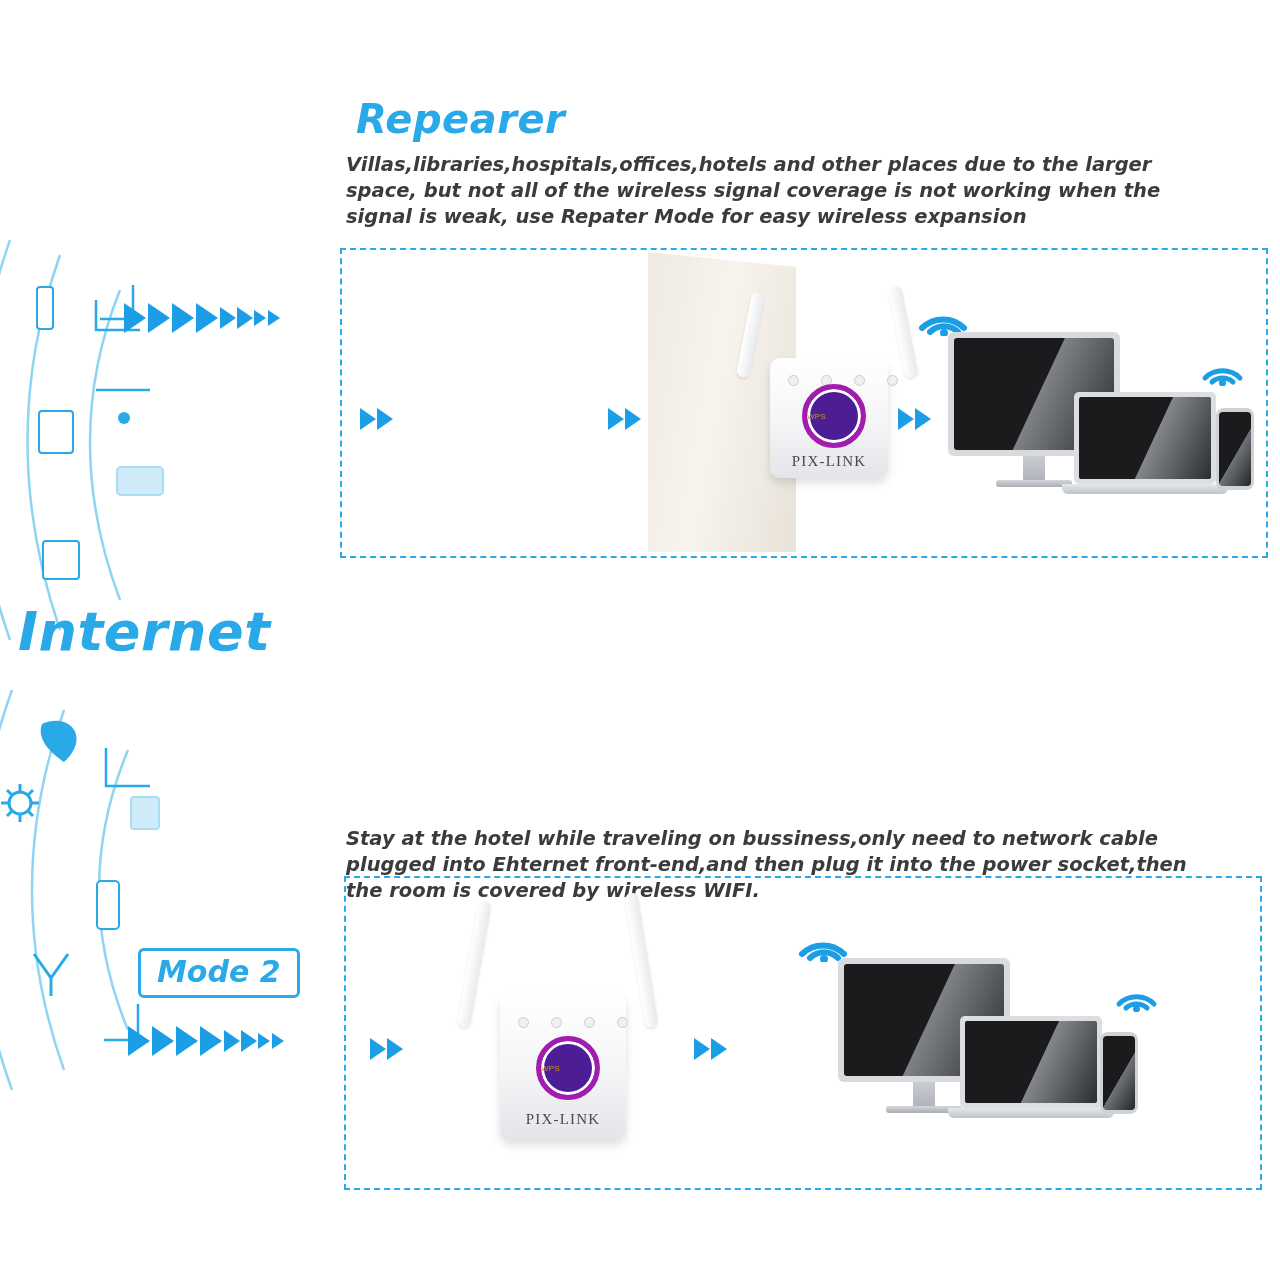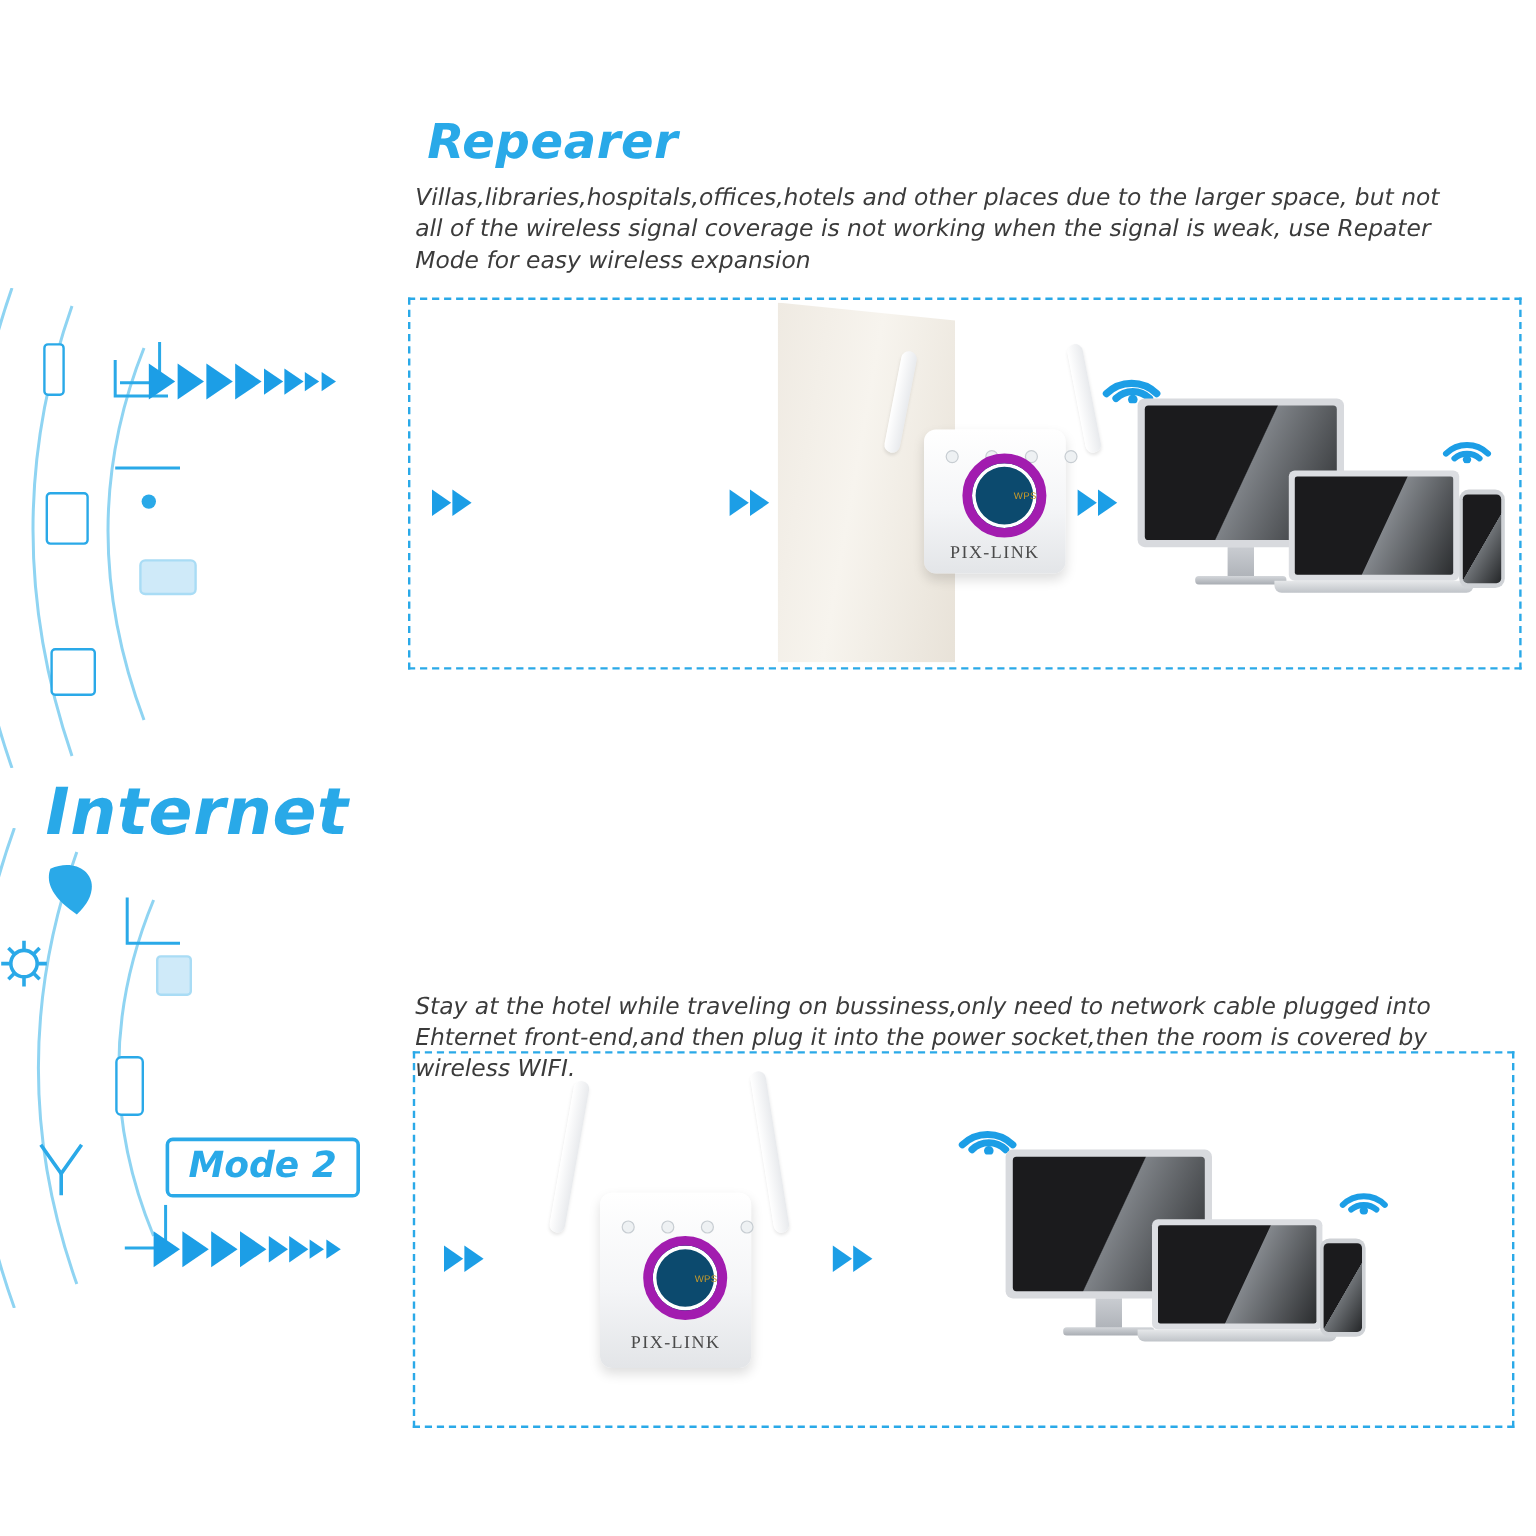--- a/index.html
+++ b/index.html
@@ -34,32 +34,32 @@
     white-space: nowrap;
   }
   .section-desc {
     position: absolute;
     color: #3b3b3b;
     font-family: "DejaVu Sans", sans-serif;
     font-size: 19.5px;
     line-height: 26px;
     font-style: italic;
     width: 880px;
+    font-weight: bold;
   }
   .internet-label {
     position: absolute;
     left: 18px;
-    top: 645px;
+    top: 600px;
     color: #29a9e8;
     font-family: "DejaVu Sans", sans-serif;
     font-weight: bold;
     font-style: italic;
     font-size: 54px;
     letter-spacing: 0.5px;
-    margin-left: 20px;
   }
 
   
   .mode-pill {
     position: absolute;
     border: 3px solid #2aa9e8;
     border-radius: 6px;
     color: #29a9e8;
     font-family: "DejaVu Sans", sans-serif;
     font-style: italic;
@@ -138,25 +138,25 @@
     height: 9px;
     border-radius: 50%;
     border: 1px solid #c7cdd2;
     background: #eef1f3;
   }
   .router .wps {
     position: absolute;
     width: 54px;
     height: 54px;
     border-radius: 50%;
-    border: 8px solid #a21caf;
-    background: #0c4a6e;
+    border: 5px solid #a21caf;
+    background: #4c1d95;
     display: flex;
     align-items: center;
-    justify-content: flex-end;
+    justify-content: flex-start;
     box-shadow: inset 0 0 0 3px #fff;
   }
   .router .wps span {
     font-size: 8px;
     color: #c79a2a;
     font-family: "Liberation Sans", sans-serif;
     letter-spacing: 0.3px;
   }
   .router .brand {
     position: absolute;

